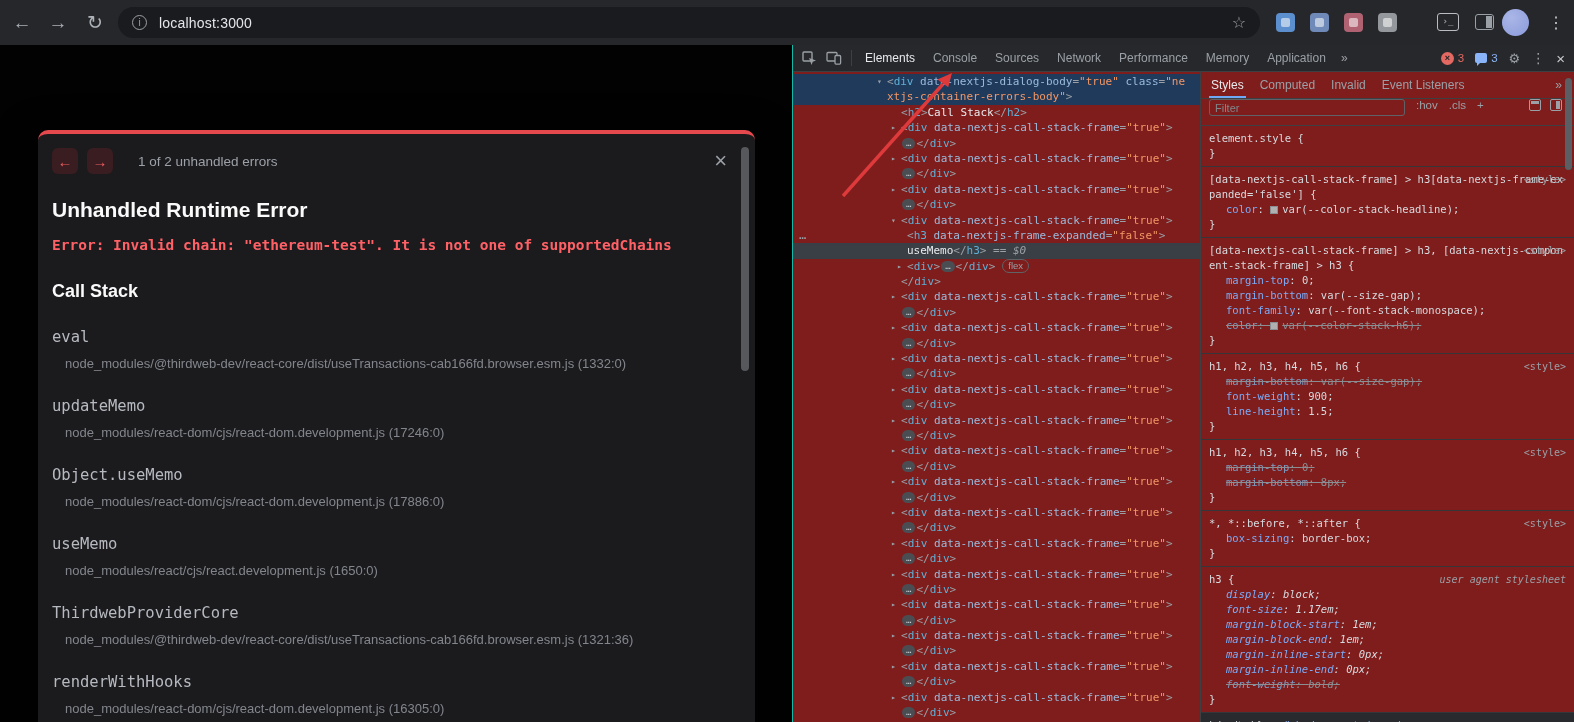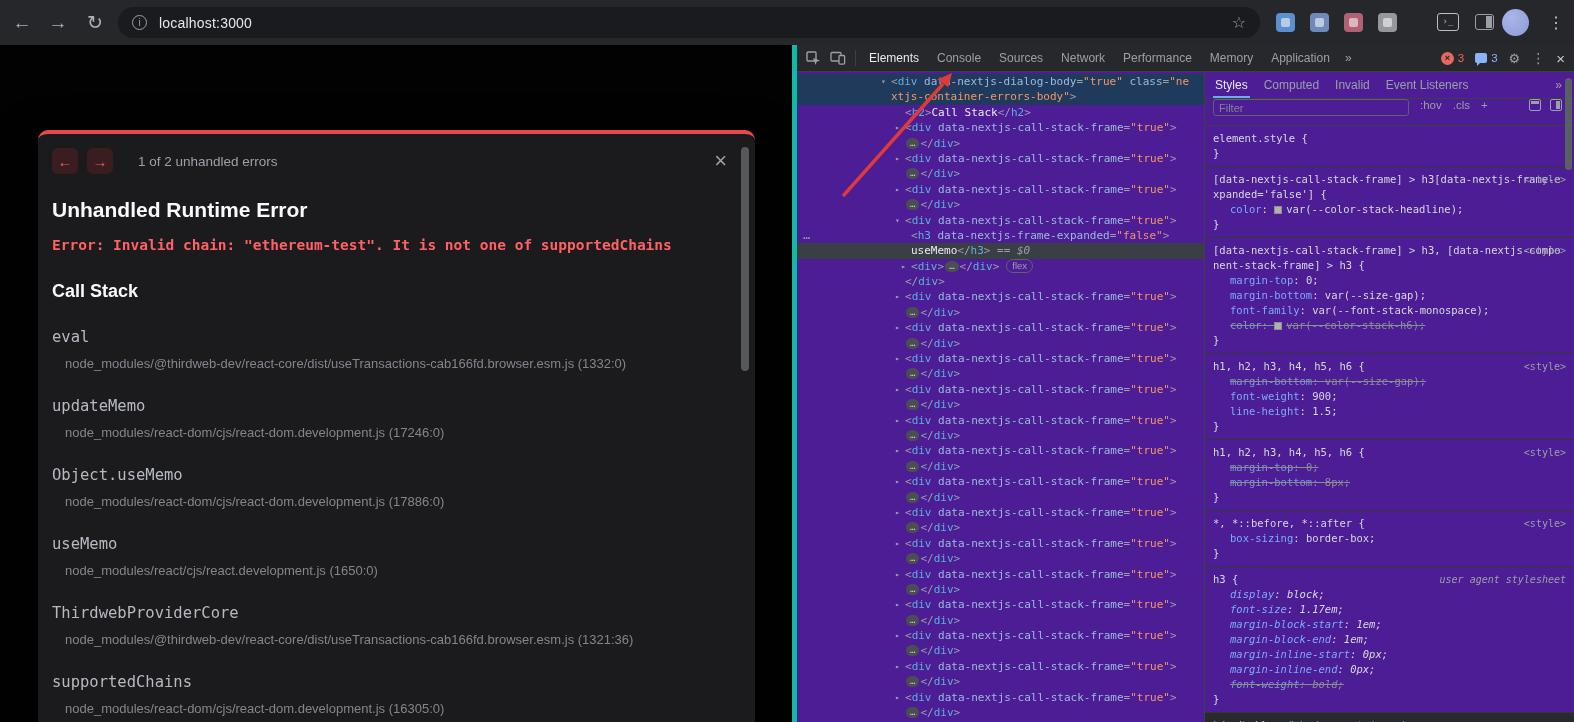--- a/index.html
+++ b/index.html
@@ -30,21 +30,21 @@
   .pager{color:#9ca1a7;font-size:13.5px;margin-left:16px}
   .dlg-close{margin-left:auto;color:#9aa0a6;font-size:22px;line-height:22px;margin-right:-16px}
   .dlg-title{margin-top:24px;font-size:21px;font-weight:700;color:#fafafa}
   .dlg-error{margin-top:15px;font-family:"DejaVu Sans Mono",monospace;font-size:14.5px;font-weight:600;color:#ff6166}
   .dlg-callstack{margin-top:28px;font-size:18px;font-weight:700;color:#fafafa}
   .cs-list .fn{margin-top:26px;font-family:"DejaVu Sans Mono",monospace;font-size:15.5px;color:#b6bac0}
   .cs-list .file{margin-top:10px;margin-left:13px;font-size:13px;color:#82868c}
   .dlg-scrollbar{position:absolute;right:6px;top:13px;width:8px;height:224px;background:#56585c;border-radius:4px}
 
   
-  .devtools{position:absolute;left:792px;top:45px;width:782px;height:677px;background:#4c1d95;border-left:5px solid #14b8a6;color:#9aa0a6}
+  .devtools{position:absolute;left:792px;top:45px;width:782px;height:677px;background:#7f1d1d;border-left:1px solid #14b8a6;color:#9aa0a6}
   .dt-toolbar{height:27px;border-bottom:1px solid #3c4043;display:flex;align-items:center;background:#27282b;padding-left:9px}
   .dt-toolbar svg{display:block}
   .tool-ic{margin-right:9px;display:flex;align-items:center}
   .dt-sep{width:1px;height:16px;background:#3c4043;margin-right:4px}
   .dt-tabs{display:flex;align-items:center;height:100%}
   .dt-tab{padding:0 9px;font-size:12px;line-height:26px;color:#9aa0a6;white-space:nowrap}
   .dt-tab.active{color:#e8eaed}
   .dt-more{padding:0 6px;font-size:12px}
   .dt-right{margin-left:auto;display:flex;align-items:center;gap:11px;padding-right:9px}
   .badge{display:flex;align-items:center;gap:4px;font-size:11.5px}
@@ -147,21 +147,21 @@
         <div class="fn">eval</div>
         <div class="file">node_modules/@thirdweb-dev/react-core/dist/useTransactions-cab166fd.browser.esm.js (1332:0)</div>
         <div class="fn">updateMemo</div>
         <div class="file">node_modules/react-dom/cjs/react-dom.development.js (17246:0)</div>
         <div class="fn">Object.useMemo</div>
         <div class="file">node_modules/react-dom/cjs/react-dom.development.js (17886:0)</div>
         <div class="fn">useMemo</div>
         <div class="file">node_modules/react/cjs/react.development.js (1650:0)</div>
         <div class="fn">ThirdwebProviderCore</div>
         <div class="file">node_modules/@thirdweb-dev/react-core/dist/useTransactions-cab166fd.browser.esm.js (1321:36)</div>
-        <div class="fn">supportedChains</div>
+        <div class="fn">renderWithHooks</div>
         <div class="file">node_modules/react-dom/cjs/react-dom.development.js (16305:0)</div>
       </div>
     <div class="dlg-scrollbar"></div>
   </div>
 </div>
 
 <div class="devtools">
   <div class="dt-toolbar">
     <span class="tool-ic">
       <svg width="15" height="15" viewBox="0 0 15 15">

